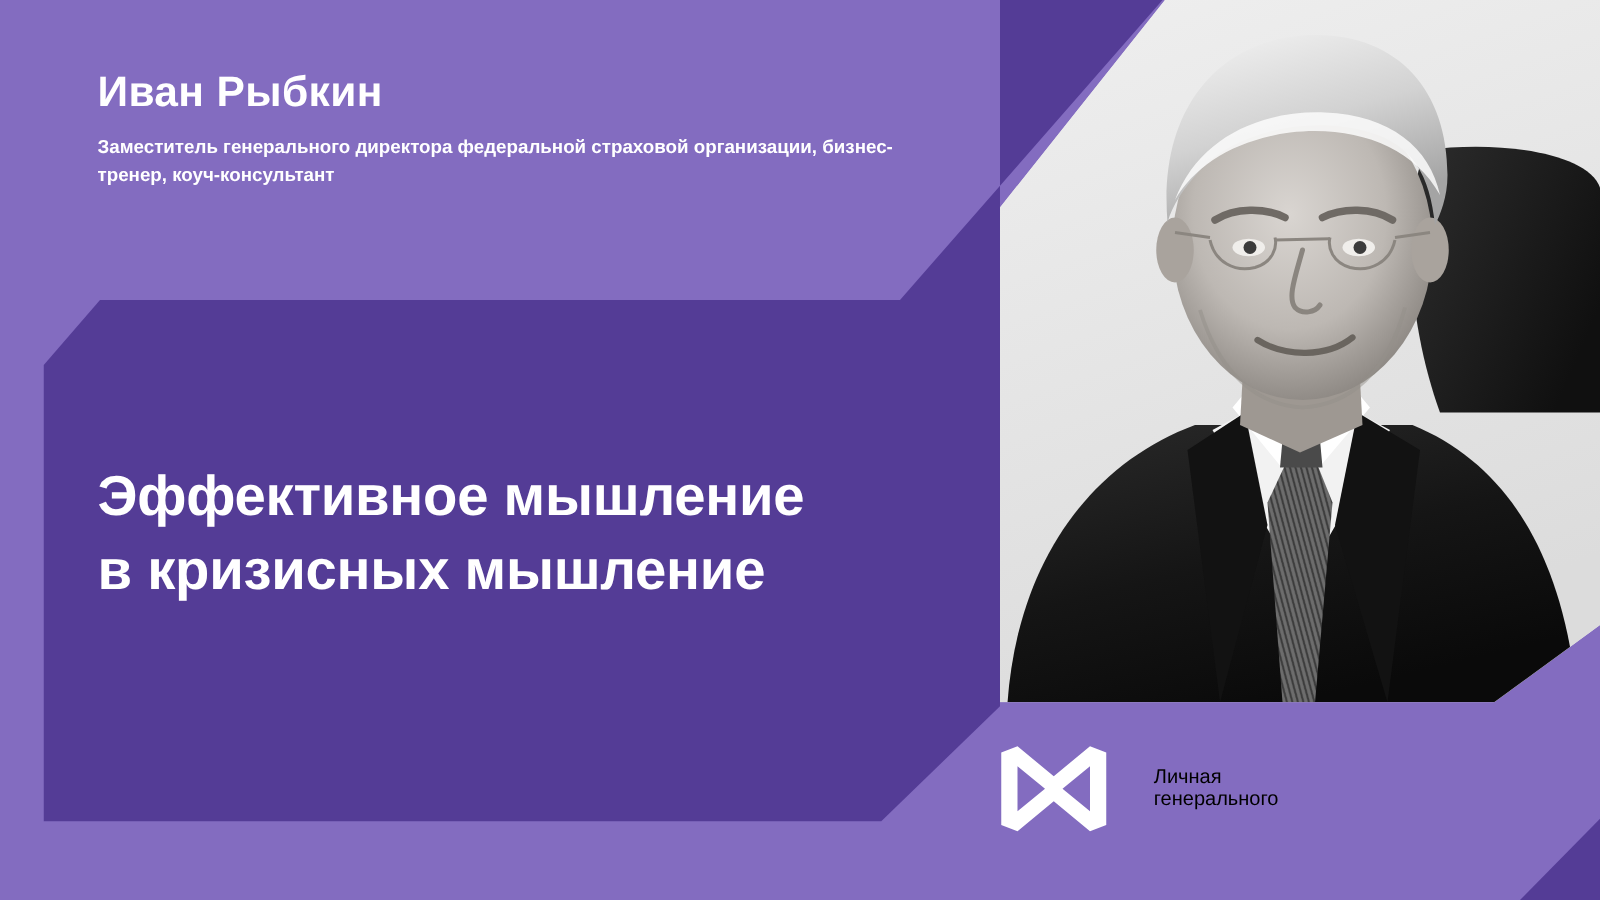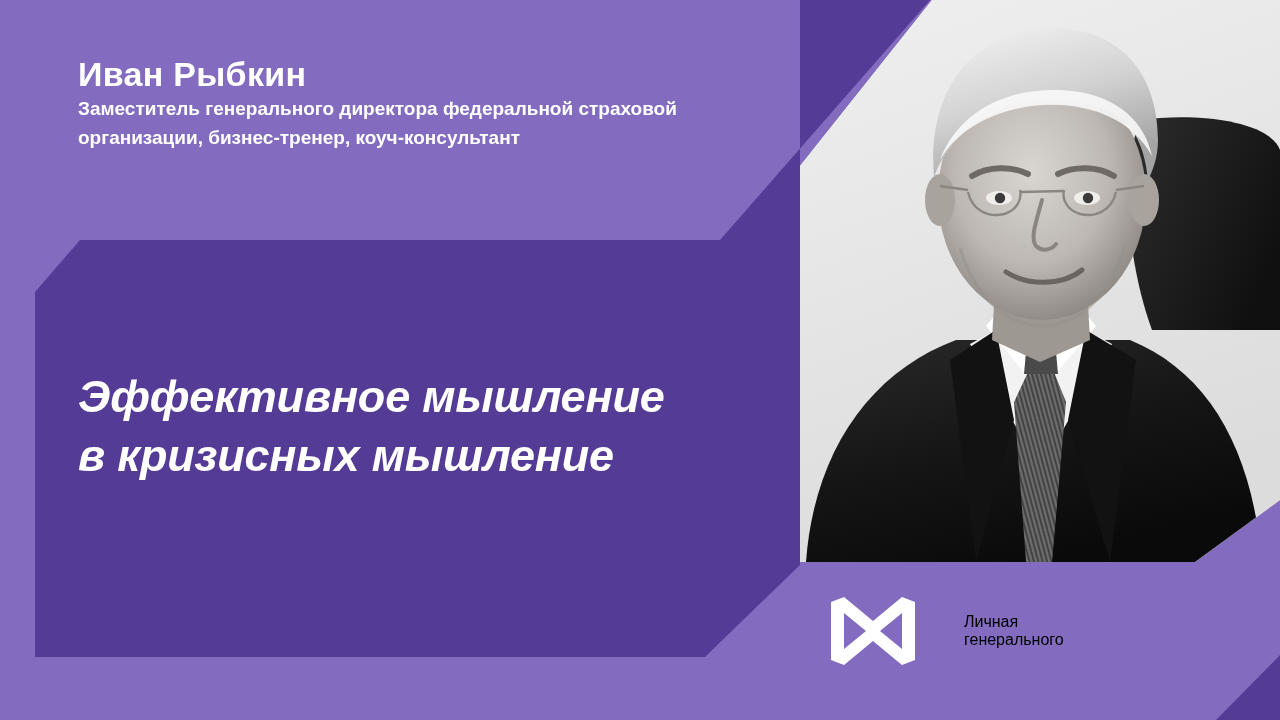--- a/index.html
+++ b/index.html
@@ -46,57 +46,56 @@
     left: 78px;
     top: 56px;
     width: 670px;
   }
   .speaker-name {
     color: #ffffff;
     font-size: 34px;
     font-weight: bold;
     letter-spacing: 0.3px;
     line-height: 1.1;
-    margin: 0 0 2px 0;
+    margin: 0 0 14px 0;
     white-space: nowrap;
   }
   .speaker-role {
     color: #ffffff;
-    font-size: 19px;
+    font-size: 15px;
     font-weight: bold;
     line-height: 1.52;
     margin: 0;
     max-width: 660px;
   }
 
   
   .title-block {
     position: absolute;
     left: 78px;
     top: 368px;
     width: 700px;
   }
   .title-line {
     color: #ffffff;
     font-size: 45px;
     font-weight: bold;
     line-height: 1.30;
     letter-spacing: -0.2px;
     white-space: nowrap;
-    font-style: italic;
   }
 
   
   .brand {
     position: absolute;
-    left: 828px;
+    left: 798px;
     top: 596px;
     display: flex;
     align-items: center;
-    gap: 46px;
+    gap: 35px;
   }
   .brand-mark {
     width: 90px;
     height: 70px;
     flex: 0 0 auto;
   }
 </style>
 </head>
 <body>
 

